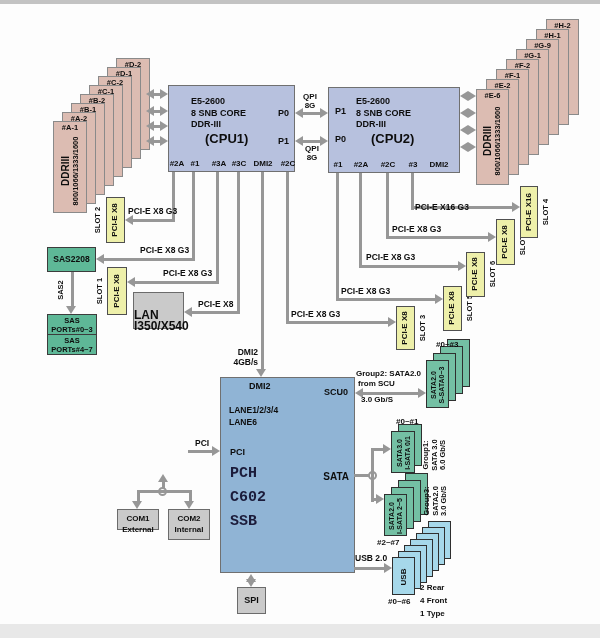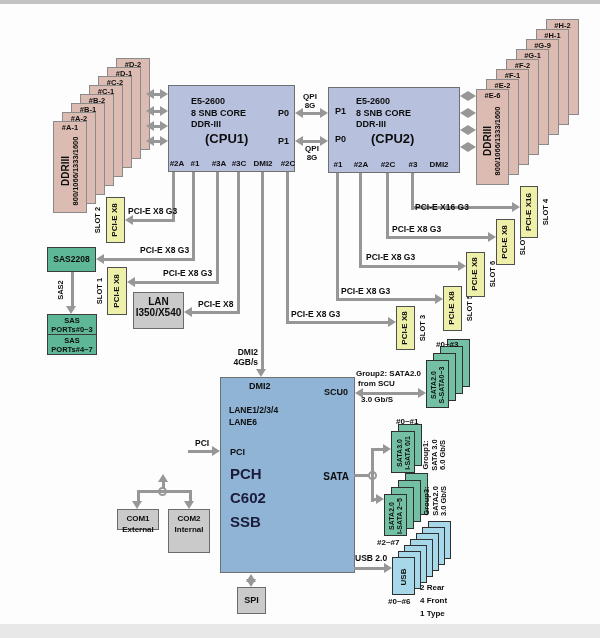--- a/index.html
+++ b/index.html
@@ -265,35 +265,35 @@
       </div>
   </div>
   <div class="box green" style="left:47px;top:334px;width:50px;height:21px;">
     <div class="cline" style="font-size:7.5px;text-align:center;line-height:9px;padding-top:1px;">
         <div>SAS</div>
         <div>PORTs#4~7</div>
       </div>
   </div>
 
   <div class="box gray" style="left:133px;top:292px;width:51px;height:37px;">
-    <div class="cline" style="font-size:10px;text-align:center;line-height:10.5px;padding-top:4px;">
+    <div class="cline" style="font-size:12px;line-height:10.5px;padding-top:17px;">
         <div>LAN</div>
         <div>I350/X540</div>
       </div>
   </div>
 
   <div class="box pch" style="left:220px;top:377px;width:135px;height:196px;">
     <div class="abs cline" style="left:28px;top:3px;font-size:9px;">DMI2</div>
     <div class="abs cline" style="right:6px;top:9px;font-size:9px;">SCU0</div>
     <div class="abs cline" style="left:8px;top:26px;font-size:8.5px;line-height:12px;">
         <div>LANE1/2/3/4</div>
         <div>LANE6</div>
       </div>
     <div class="abs cline" style="left:9px;top:69px;font-size:9px;">PCI</div>
-    <div class="abs cline" style="left:9px;top:84px;font-size:15px;line-height:24px;color:#1b1b3a;">
+    <div class="abs cline" style="left:9px;top:84px;font-size:15px;line-height:24px;color:#1b1b3a;font-family:Liberation Mono, monospace;">
         <div>PCH</div>
         <div>C602</div>
         <div>SSB</div>
       </div>
     <div class="abs cline" style="right:5px;top:93px;font-size:10px;">SATA</div>
   </div>
 
   <div class="ln" style="left:188px;top:450px;width:26px;height:3px;"></div>
   <div class="ar arR" style="left:212px;top:446px;"></div>
   <span class="ll" style="left:195px;top:438px;">PCI</span>
@@ -306,21 +306,21 @@
   <div class="ar arD" style="left:132px;top:501px;"></div>
   <div class="ln" style="left:188.5px;top:490px;width:3px;height:12px;"></div>
   <div class="ar arD" style="left:184px;top:501px;"></div>
 
   <div class="box gray" style="left:117px;top:509px;width:42px;height:21px;">
     <div class="cline" style="font-size:8px;text-align:center;line-height:10.5px;padding-top:4px;">
         <div>COM1</div>
         <div>External</div>
       </div>
   </div>
-  <div class="box gray" style="left:168px;top:509px;width:42px;height:44px;">
+  <div class="box gray" style="left:168px;top:509px;width:42px;height:31px;">
     <div class="cline" style="font-size:8px;text-align:center;line-height:10.5px;padding-top:4px;">
         <div>COM2</div>
         <div>Internal</div>
       </div>
   </div>
 
   <div class="ar arU" style="left:246px;top:574px;"></div>
   <div class="ar arD" style="left:246px;top:579px;"></div>
   <div class="box gray" style="left:237px;top:587px;width:29px;height:27px;">
     <div class="cline" style="font-size:9px;text-align:center;line-height:24px;">SPI</div>

